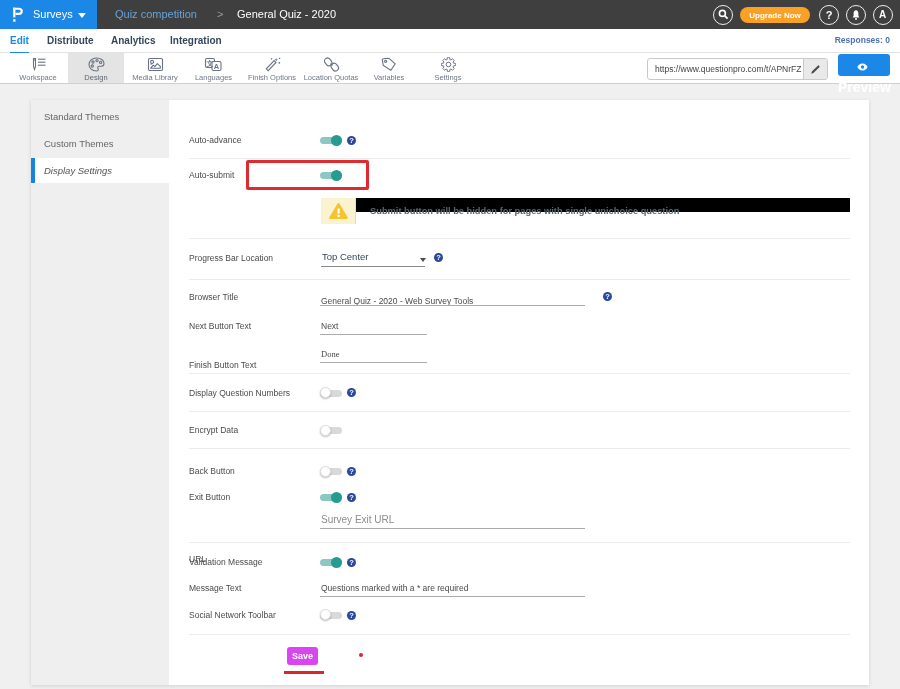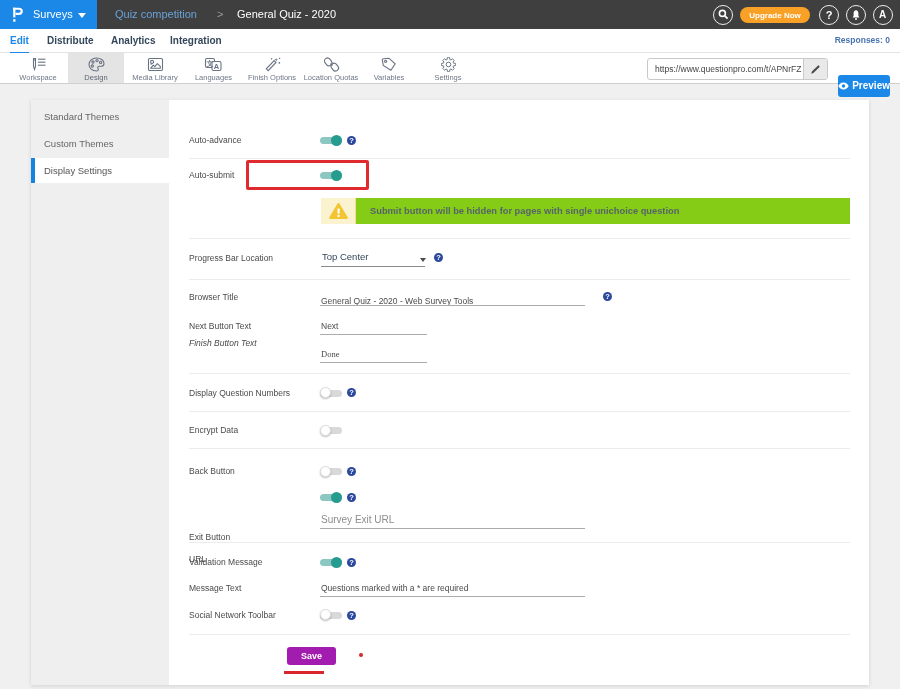--- a/index.html
+++ b/index.html
@@ -19,26 +19,26 @@
 #resp{position:absolute;right:10px;top:0;height:23px;line-height:23px;font-size:8.5px;font-weight:bold;color:#4A72AD;}
 
 #toolbar{position:absolute;left:0;top:53px;width:900px;height:31px;background:#fff;border-bottom:1px solid #CFCFCF;box-sizing:border-box;}
 .titem{position:absolute;top:0;width:58px;height:30px;text-align:center;}
 .titem svg{display:block;margin:4px auto 0;}
 .tlab{font-size:7.5px;color:#6E7787;margin-top:1px;}
 #t-design{background:#E4E4E4;}
 #urlbox{position:absolute;left:647px;top:5px;width:181px;height:22px;background:#fff;border:1px solid #C9C9C9;border-radius:3px;box-sizing:border-box;}
 #urltext{position:absolute;left:7px;top:0;line-height:21px;font-size:8.5px;color:#444;}
 #urlpen{position:absolute;right:0;top:0;width:23px;height:20px;background:#E9E9E9;border-left:1px solid #C9C9C9;border-radius:0 2px 2px 0;text-align:center;}
-#prevbtn{position:absolute;left:838px;top:22px;width:52px;height:22px;background:#1B87E6;border-radius:3px;color:#fff;font-size:10px;font-weight:bold;text-align:right;line-height:22px;}
+#prevbtn{position:absolute;left:838px;top:1px;width:52px;height:22px;background:#1B87E6;border-radius:3px;color:#fff;font-size:14px;font-weight:bold;text-align:center;line-height:22px;}
 
 #panel{position:absolute;left:31px;top:100px;width:838px;height:585px;background:#fff;box-shadow:0 1px 4px rgba(0,0,0,.13);}
 #sidebar{position:absolute;left:0;top:0;width:138px;height:585px;background:#EFEFEF;}
 .sitem{position:absolute;left:0;width:138px;height:25px;line-height:25px;font-size:9.5px;color:#666;padding-left:13px;box-sizing:border-box;}
-#s-active{background:#fff;color:#555;border-left:4px solid #1783E0;padding-left:9px;}
+#s-active{background:#fff;color:#555;border-left:4px solid #1783E0;padding-left:9px;font-style:italic;}
 
 .lab{position:absolute;width:120px;text-align:left;font-size:8.5px;color:#4A4A4A;}
 .divider{position:absolute;left:158px;width:661px;height:1px;background:#ECECEC;}
 .tog{position:absolute;width:22px;height:12px;}
 .tog .track{position:absolute;left:0;top:3px;width:22px;height:7px;border-radius:4px;}
 .tog .knob{position:absolute;top:0.5px;width:11px;height:11px;border-radius:50%;}
 .tog.on .track{background:#8CC7C2;}
 .tog.on .knob{right:0;background:#269B8F;}
 .tog.off .track{background:#D9D9D9;}
 .tog.off .knob{left:0;background:#fff;border:1px solid #DDD;box-sizing:border-box;box-shadow:0 1px 2px rgba(0,0,0,.25);}
@@ -183,21 +183,21 @@
     <div class="q" style="left:316px;top:35.5px;">?</div>
     <div class="divider" style="top:58px;"></div>
 
     <div style="position:absolute;left:215px;top:60px;width:117px;height:24px;border:3px solid #DF2B30;border-radius:2px;"></div>
     <div class="lab" style="left:158px;top:70px;">Auto-submit</div>
     <div class="tog on" style="left:289px;top:69px;">
         <div class="track"></div>
         <div class="knob"></div>
       </div>
 
-    <div id="warn" style="position:absolute;left:290px;top:97.5px;width:529px;height:26px;background:#84cc16;">
+    <div id="warn" style="position:absolute;left:290px;top:97.5px;width:529px;height:14px;background:#000000;">
       <div style="position:absolute;left:0;top:0;width:34px;height:26px;background:#FBF2CF;border-right:1.5px solid #F5DF91;"></div>
       <svg style="position:absolute;left:8px;top:4px;" width="19" height="18" viewBox="0 0 22 19">
         <path d="M11 1.5 L20.5 17.5 L1.5 17.5 Z" fill="#F2C531" stroke="#F2C531" stroke-width="2.5" stroke-linejoin="round"></path>
         <rect x="9.9" y="6.6" width="2.4" height="6" fill="#fff"></rect>
           <rect x="9.9" y="14" width="2.4" height="2.4" fill="#fff"></rect>
       </svg>
       <div style="position:absolute;left:49px;top:0;line-height:26px;font-size:9.3px;font-weight:bold;color:#57646C;">Submit button will be hidden for pages with single unichoice question</div>
     </div>
     <div class="divider" style="top:138px;"></div>
 
@@ -210,21 +210,21 @@
 
     <div class="lab" style="left:158px;top:192px;">Browser Title</div>
     <div class="inp" style="left:290px;top:196px;">General Quiz - 2020 - Web Survey Tools</div>
     <div class="uline" style="left:289px;top:205px;width:265px;"></div>
     <div class="q" style="left:572px;top:192px;">?</div>
 
     <div class="lab" style="left:158px;top:221px;">Next Button Text</div>
     <div class="inp" style="left:290px;top:221px;">Next</div>
     <div class="uline" style="left:289px;top:233.5px;width:107px;"></div>
 
-    <div class="lab" style="left:158px;top:238px;font-style:italic;">Finish Button Text</div>
+    <div class="lab" style="left:158px;top:260px;">Finish Button Text</div>
     <div class="inp" style="left:290px;top:249px;font-family:Liberation Serif, serif;">Done</div>
     <div class="uline" style="left:289px;top:261.5px;width:107px;"></div>
     <div class="divider" style="top:273px;"></div>
 
     <div class="lab" style="left:158px;top:287.5px;">Display Question Numbers</div>
     <div class="tog off" style="left:289px;top:286.5px;">
         <div class="track"></div>
         <div class="knob"></div>
       </div>
     <div class="q" style="left:316px;top:288px;">?</div>
@@ -237,21 +237,21 @@
       </div>
     <div class="divider" style="top:347.5px;"></div>
 
     <div class="lab" style="left:158px;top:366px;">Back Button</div>
     <div class="tog off" style="left:289px;top:365px;">
         <div class="track"></div>
         <div class="knob"></div>
       </div>
     <div class="q" style="left:316px;top:366.5px;">?</div>
 
-    <div class="lab" style="left:158px;top:392px;margin-top:40px;">Exit Button</div>
+    <div class="lab" style="left:158px;top:392px;">Exit Button</div>
     <div class="tog on" style="left:289px;top:391px;">
         <div class="track"></div>
         <div class="knob"></div>
       </div>
     <div class="q" style="left:316px;top:392.5px;">?</div>
 
     <div class="lab" style="left:158px;top:416px;margin-top:38px;">URL</div>
     <div class="inp" style="left:290px;top:414px;font-size:10px;color:#8C8C8C;">Survey Exit URL</div>
     <div class="uline" style="left:289px;top:428px;width:265px;"></div>
     <div class="divider" style="top:441.5px;"></div>
@@ -268,17 +268,17 @@
     <div class="uline" style="left:289px;top:496px;width:265px;"></div>
 
     <div class="lab" style="left:158px;top:509.5px;">Social Network Toolbar</div>
     <div class="tog off" style="left:289px;top:508.5px;">
         <div class="track"></div>
         <div class="knob"></div>
       </div>
     <div class="q" style="left:316px;top:511px;">?</div>
     <div class="divider" style="top:533.5px;"></div>
 
-    <div style="position:absolute;left:256px;top:547px;width:49px;height:18px;background:#a21caf;border-radius:3px;color:#fff;font-size:9px;font-weight:bold;text-align:center;line-height:18px;">Save</div>
+    <div style="position:absolute;left:256px;top:547px;width:31px;height:18px;background:#d946ef;border-radius:3px;color:#fff;font-size:9px;font-weight:bold;text-align:center;line-height:18px;">Save</div>
     <div style="position:absolute;left:252.5px;top:571px;width:40px;height:2.5px;background:#D9262C;"></div>
     <div style="position:absolute;left:327.5px;top:553px;width:4px;height:4px;border-radius:50%;background:#D9262C;"></div>
   </div>
 </div>
 
 </body></html>

